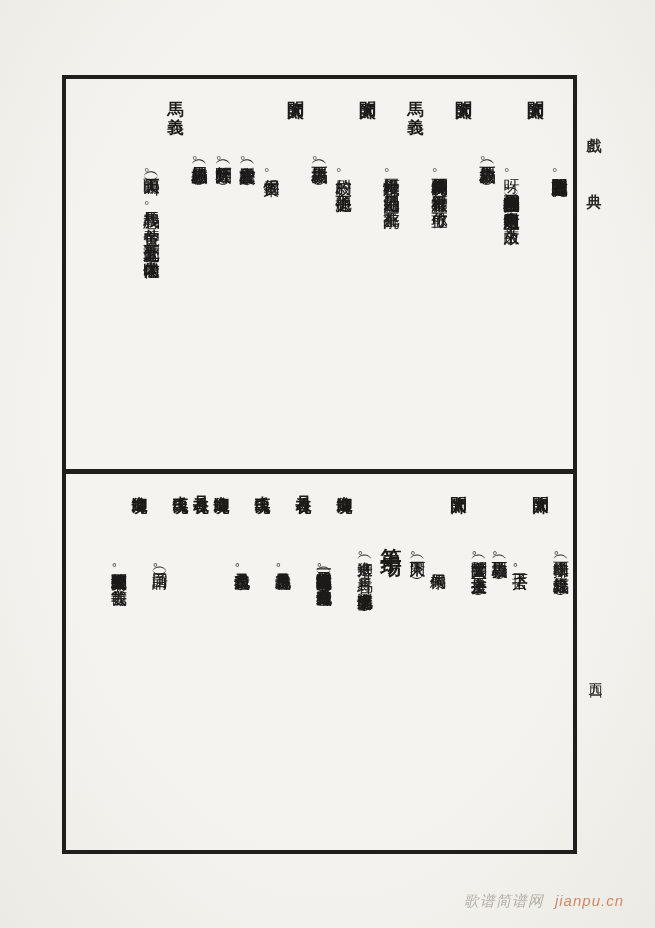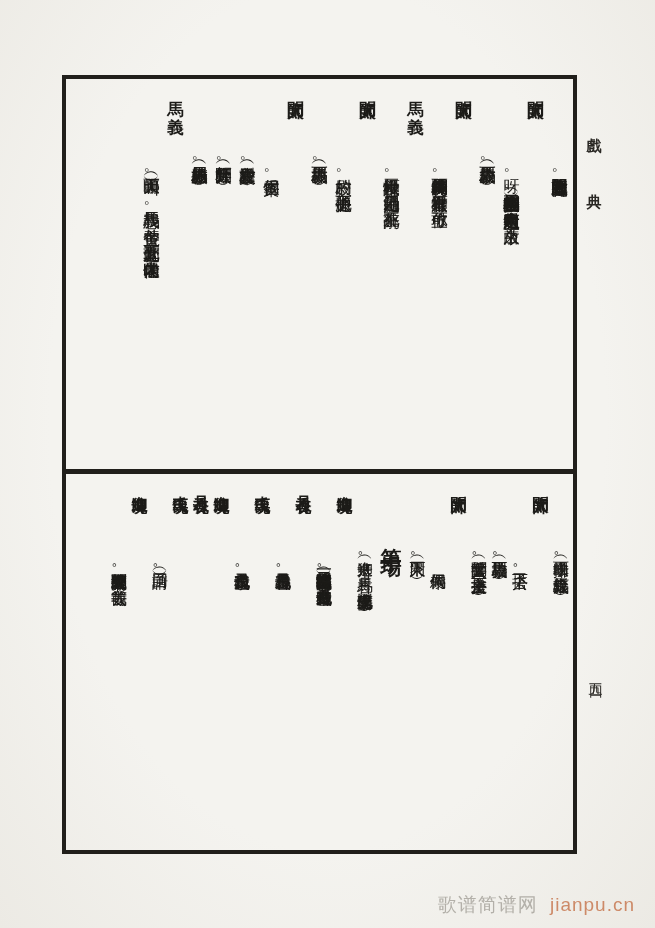--- a/index.html
+++ b/index.html
@@ -40,23 +40,23 @@
     position:absolute;left:584px;top:126px;
     writing-mode:vertical-rl;text-orientation:upright;
     font-size:15px;font-weight:bold;letter-spacing:56px;color:#2a2824;
   }
   .page-num{
     position:absolute;left:586px;top:672px;
     writing-mode:vertical-rl;text-orientation:upright;
     font-size:14px;letter-spacing:3px;color:#2a2824;
   }
   .watermark{
-    position:absolute;top:892px;right:20px;
+    position:absolute;top:892px;right:31px;
     font-family:"Liberation Sans","DejaVu Sans",sans-serif;
-    font-size:19px;letter-spacing:1px;white-space:nowrap;
+    font-size:15px;letter-spacing:1px;white-space:nowrap;font-style:italic;
   }
   .wm-name{color:#b3b0a9;}
   .wm-domain{color:#cd8a68;margin-left:6px;}
 </style>
 </head>
 <body>
 
 <div class="paper"></div>
 
 <div class="frame">

